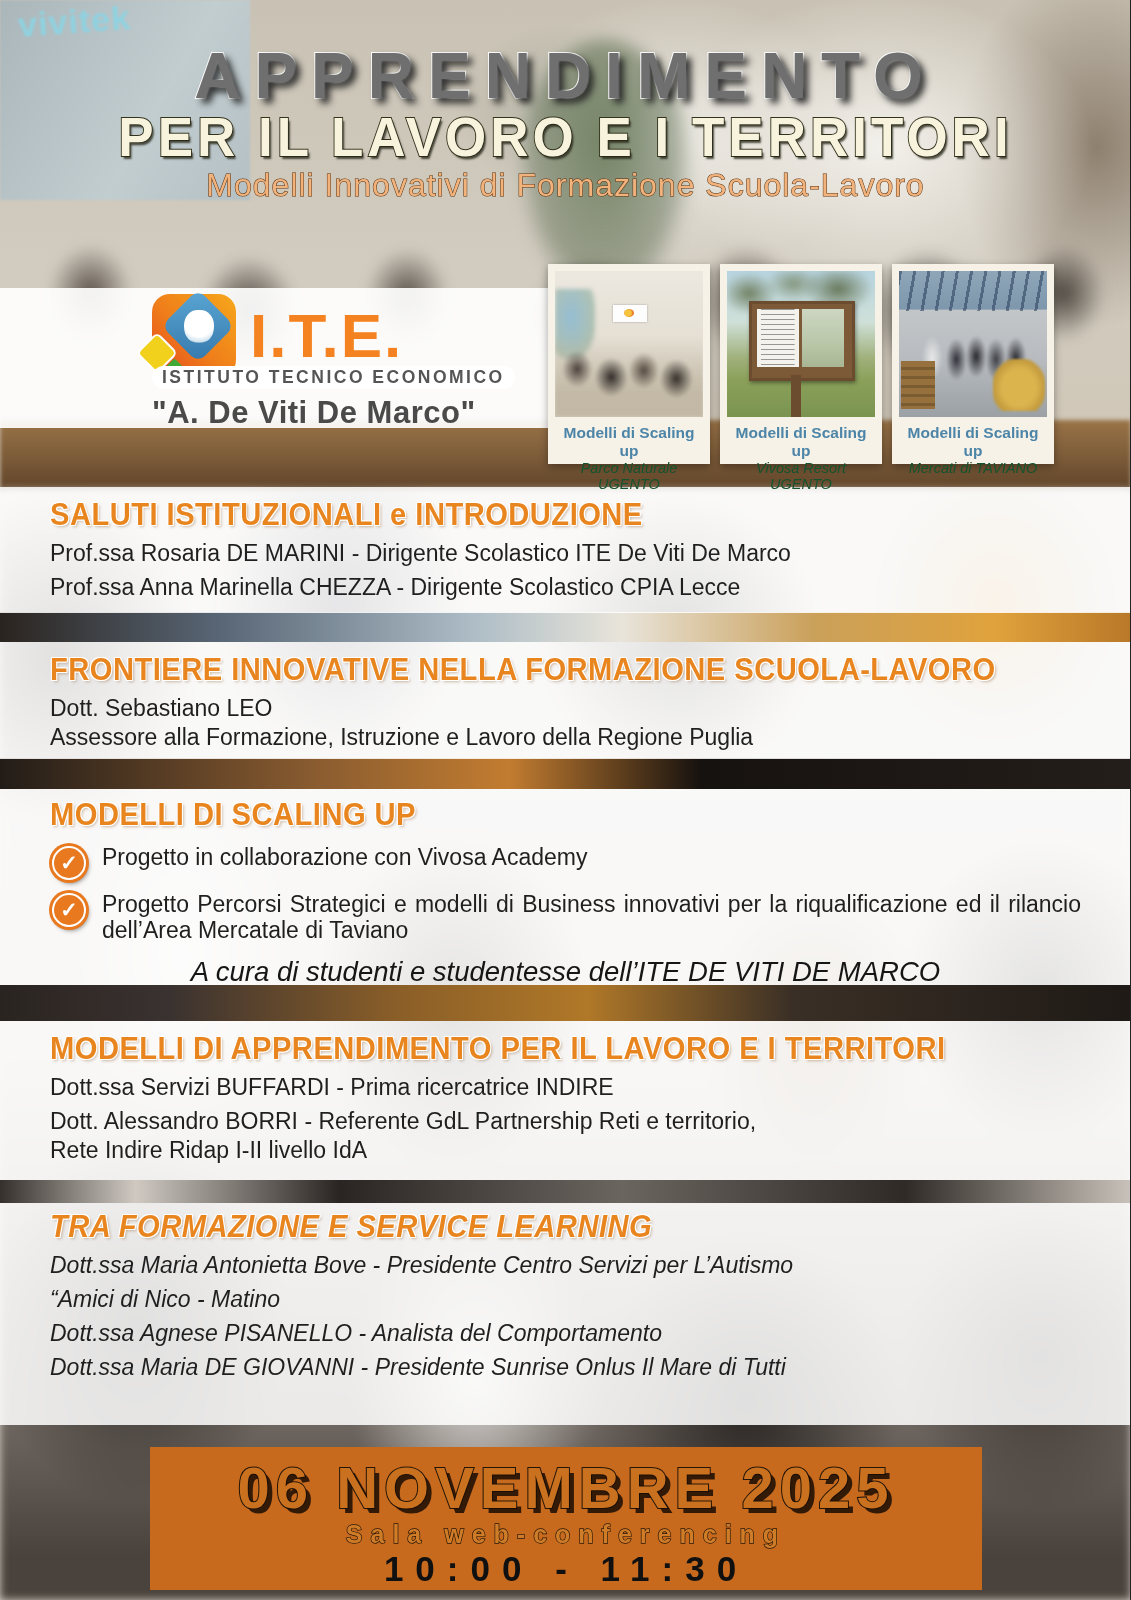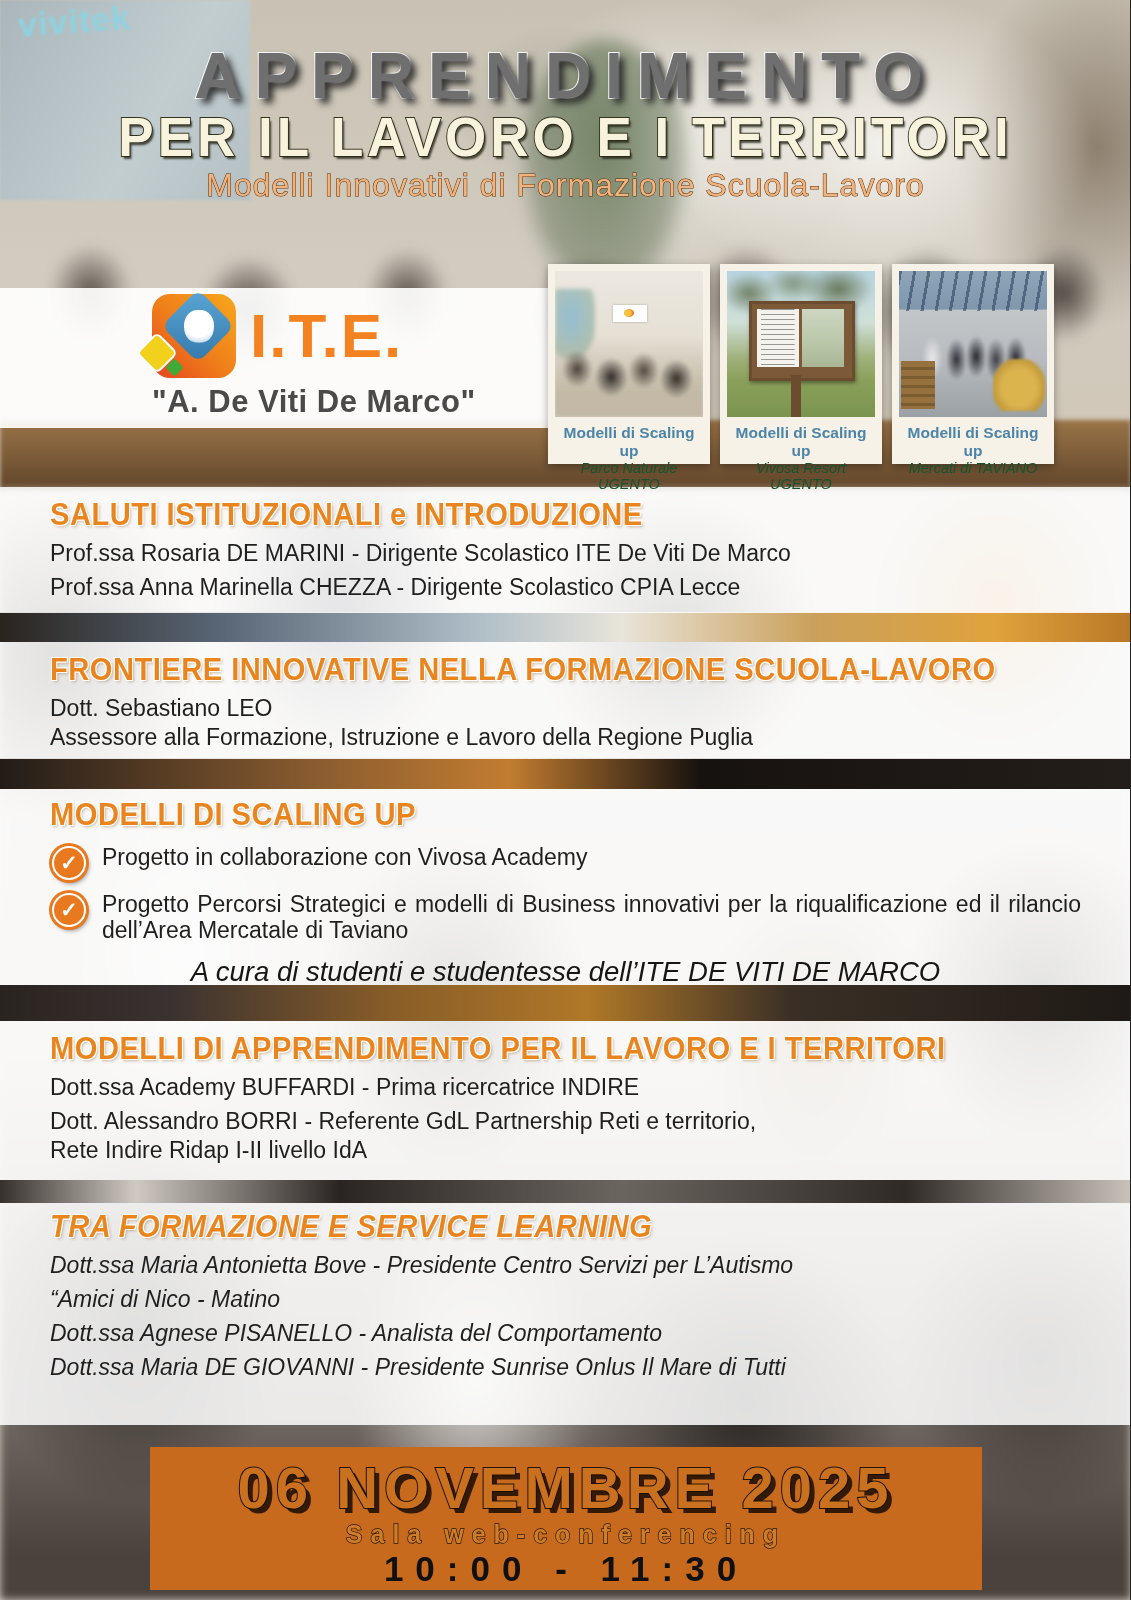--- a/index.html
+++ b/index.html
@@ -256,20 +256,21 @@
     <div class="logo-wrap">
       <div class="logo-row">
         <div class="logo-icon">
           <div class="logo-diamond"></div>
           <div class="logo-face"></div>
           <div class="logo-diamond-yellow"></div>
           <div class="logo-diamond-green"></div>
         </div>
         <div class="logo-acronym">I.T.E.</div>
       </div>
+      <div class="logo-pill">ISTITUTO TECNICO ECONOMICO</div>
       <div class="logo-name">"A. De Viti De Marco"</div>
     </div>
   </div>
 
   <div class="cards-row">
     <div class="card">
       <div class="card-photo photo-1">
         <div class="mural"></div>
         <div class="screen"></div>
         <div class="crowd"></div>
@@ -321,21 +322,21 @@
     </div>
     <div class="bullet-row">
       <span class="check">✓</span>
       <span class="bullet-text">Progetto Percorsi Strategici e modelli di Business innovativi per la riqualificazione ed il rilancio dell’Area Mercatale di Taviano</span>
     </div>
     <div class="sec-note">A cura di studenti e studentesse dell’ITE DE VITI DE MARCO</div>
   </div>
 
   <div class="panel panel-4">
     <div><span class="sec-heading">MODELLI DI APPRENDIMENTO PER IL LAVORO E I TERRITORI</span></div>
-    <div class="sec-line">Dott.ssa Academy BUFFARDI - Prima ricercatrice INDIRE</div>
+    <div class="sec-line">Dott.ssa Servizi BUFFARDI - Prima ricercatrice INDIRE</div>
     <div class="sec-line">Dott. Alessandro BORRI - Referente GdL Partnership Reti e territorio,</div>
     <div class="sec-line cont">Rete Indire Ridap I-II livello IdA</div>
   </div>
 
   <div class="panel panel-5">
     <div><span class="sec-heading">TRA FORMAZIONE E SERVICE LEARNING</span></div>
     <div class="sec-line">Dott.ssa Maria Antonietta Bove - Presidente Centro Servizi per L’Autismo</div>
     <div class="sec-line">“Amici di Nico - Matino</div>
     <div class="sec-line">Dott.ssa Agnese PISANELLO - Analista del Comportamento</div>
     <div class="sec-line">Dott.ssa Maria DE GIOVANNI - Presidente Sunrise Onlus Il Mare di Tutti</div>

